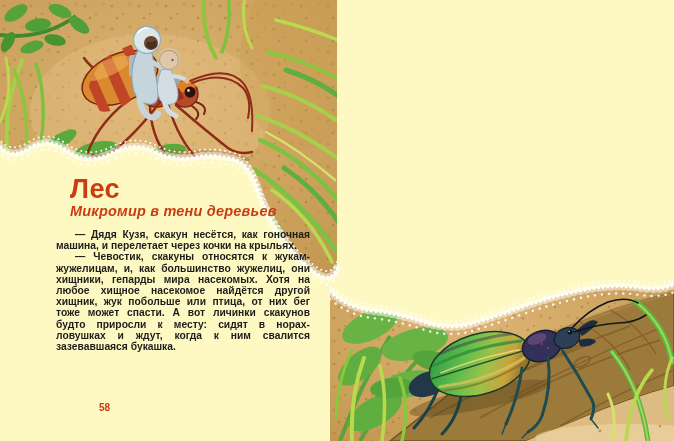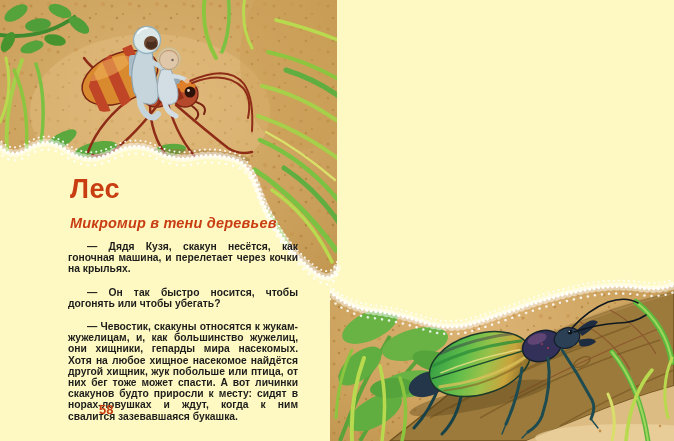--- a/index.html
+++ b/index.html
@@ -8,30 +8,30 @@
     overflow:hidden; font-family:"Liberation Sans", sans-serif;
   }
   .page { position:absolute; top:0; height:441px; }
   .page-left  { left:0;   width:337px; }
   .page-right { left:337px; width:337px; }
   .illus { position:absolute; pointer-events:none; }
   .illus-topleft { left:0; top:0; }
   .illus-bottomright { left:330px; top:266px; }
   .title-block { position:absolute; left:70px; top:176px; color:#c93d12; }
   .chapter-title { margin:0; font-size:27px; line-height:1; font-weight:bold; letter-spacing:.5px; }
-  .chapter-subtitle { margin:12px 0 0 0; font-size:14.5px; font-weight:bold; font-style:italic; letter-spacing:.2px; }
+  .chapter-subtitle { margin:0 0 0 0; font-size:14.5px; font-weight:bold; font-style:italic; letter-spacing:.2px; }
   .body-col {
     position:absolute; color:#1d1d1b; font-size:10.3px; line-height:11.2px;
     font-weight:bold; text-align:justify;
   }
-  .body-col p { margin:12px; text-indent:19px; }
+  .body-col p { margin:0; text-indent:19px; }
   .left-col  { left:56px;  top:229px; width:254px; }
   .page-number {
     position:absolute; left:99px; top:402px; color:#c93d12;
-    font-size:13px; font-weight:bold;
+    font-size:10px; font-weight:bold;
   }
 </style>
 </head>
 <body>
 
 <div class="spread">
 
   <svg class="illus illus-topleft" width="345" height="292" viewBox="0 0 345 292" aria-hidden="true">
     <defs>
       <radialGradient id="sandA" cx="45%" cy="35%" r="85%">
@@ -297,21 +297,20 @@
     </g>
   </svg>
 
   <div class="page page-left">
     <div class="title-block">
       <h1 class="chapter-title">Лес</h1>
       <div class="chapter-subtitle">Микромир в тени деревьев</div>
     </div>
     <div class="body-col left-col">
       <p>— Дядя Кузя, скакун несётся, как гоночная машина, и перелетает через кочки на крыльях.</p>
-      <p>— Он так быстро носится, чтобы догонять или чтобы убегать?</p>
       <p>— Чевостик, скакуны относятся к жукам-жужелицам, и, как большинство жужелиц, они хищники, гепарды мира насекомых. Хотя на любое хищное насекомое найдётся другой хищник, жук побольше или птица, от них бег тоже может спасти. А вот личинки скакунов будто приросли к месту: сидят в норах-ловушках и ждут, когда к ним свалится зазевавшаяся букашка.</p>
     </div>
     <div class="page-number">58</div>
   </div>
 
   <div class="page page-right">
     
   </div>
 
 </div>

